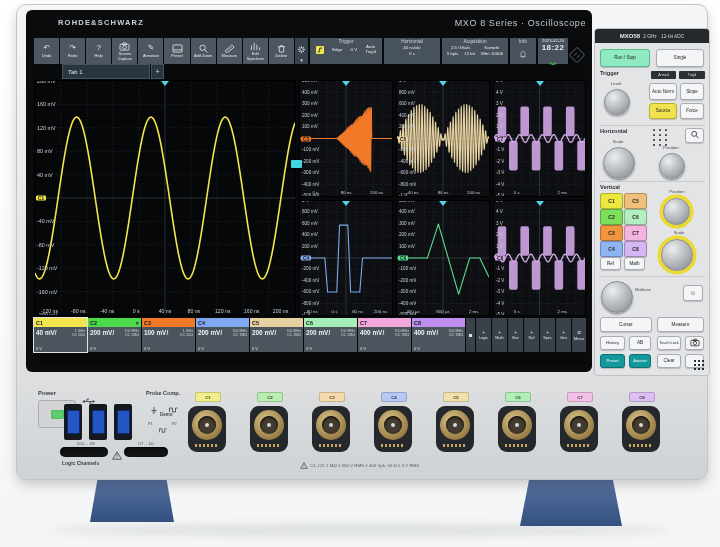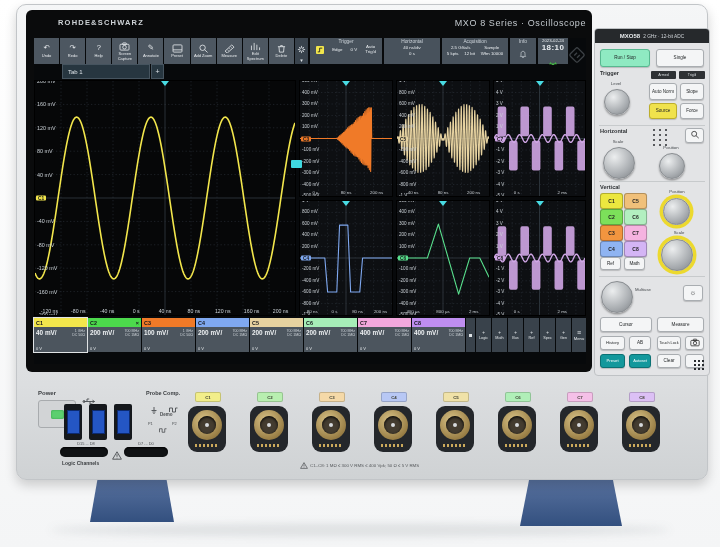--- a/index.html
+++ b/index.html
@@ -257,21 +257,21 @@
   <div class="sbox" style="left:510px;width:26px;">
     <span class="stitle">Info</span>
     <div class="srow bell">
         <span><svg viewBox="0 0 10 10">
             <path d="M5 1C3.2 1 2.5 2.4 2.5 3.9V6L1.7 7.4h6.6L7.5 6V3.9C7.5 2.4 6.8 1 5 1zM4 8a1 1 0 0 0 2 0"></path>
           </svg></span>
       </div>
   </div>
   <div class="sbox clockbox" style="left:538px;width:30px;">
     <span class="cdate">2023-02-24</span>
-    <span class="ctime">18:10</span>
+    <span class="ctime">18:22</span>
     <span class="cstat"><svg viewBox="0 0 10 6">
           <polygon points="2,1 4,4 0,4" fill="#45b545"></polygon>
           <polygon points="5,2 7,5 3,5" fill="#45b545"></polygon>
           <polygon points="8,1 10,4 6,4" fill="#45b545"></polygon>
         </svg></span>
   </div>
   <span class="watermark">
     <svg viewBox="0 0 20 20">
         <rect x="5" y="5" width="10" height="10" rx="1.5" transform="rotate(45 10 10)"></rect>
         <path d="M7.5 10.5l2.5-2.5M10 12.5l2.5-2.5"></path>

